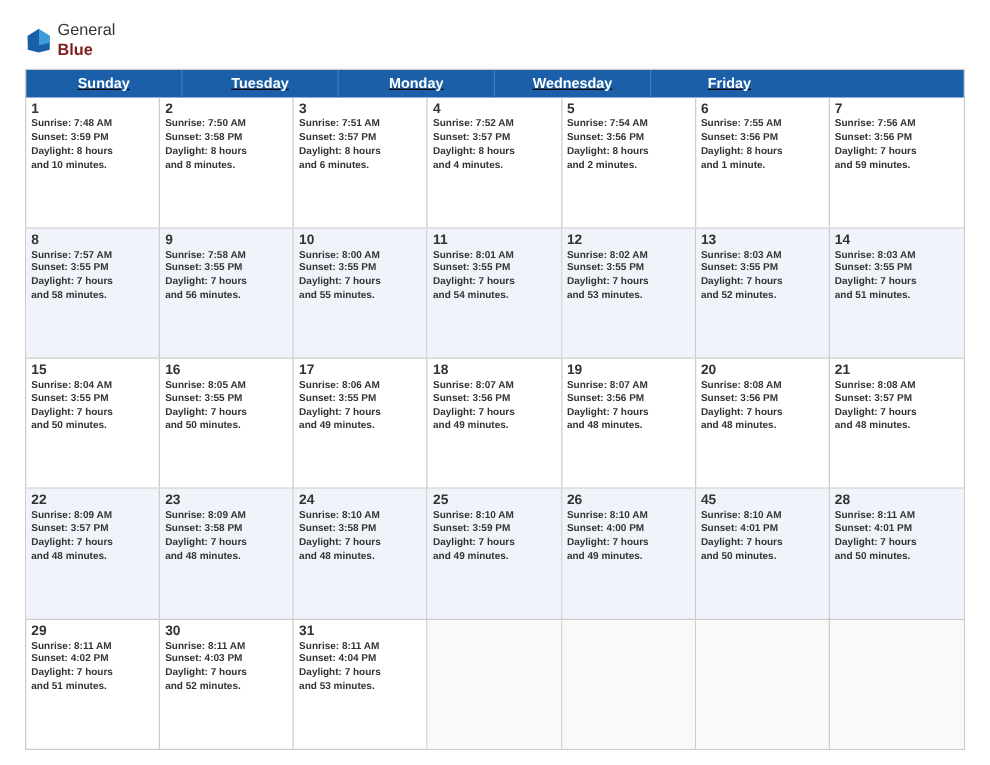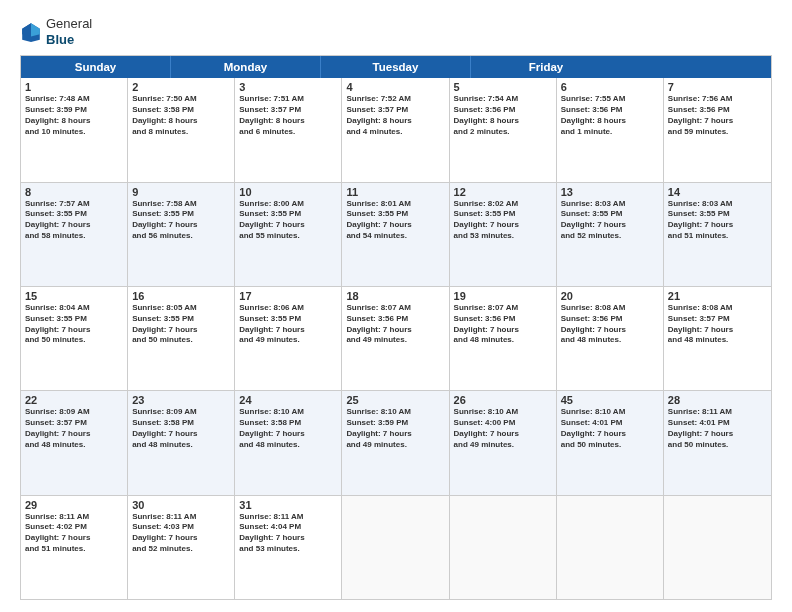--- a/index.html
+++ b/index.html
@@ -27,21 +27,21 @@
       display: flex;
       align-items: center;
       gap: 4px;
     }
     .logo-text {
       font-size: 13px;
       line-height: 1.2;
       color: #333;
     }
     .logo-text .general { font-weight: normal; }
-    .logo-text .blue { color: #0c4a6e; font-weight: bold; margin-top: 16px; }
+    .logo-text .blue { color: #7f1d1d; font-weight: bold; margin-top: 16px; }
     .logo-icon {
       width: 22px;
       height: 22px;
     }
     .title-block {
       text-align: right;
     }
     .month-title {
       font-size: 32px;
       font-weight: bold;
@@ -53,22 +53,23 @@
       color: #555;
     }
     .calendar {
       flex: 1;
       display: flex;
       flex-direction: column;
       border: 1px solid #ccc;
     }
     .cal-header {
       display: grid;
-      grid-template-columns: repeat(5, 1fr);
+      grid-template-columns: repeat(6, 1fr);
       background: #1a5fa8;
+      text-decoration: underline;
     }
     .cal-header-cell {
       color: #fff;
       font-size: 11.5px;
       font-weight: bold;
       padding: 5px 4px;
       text-align: center;
       border-right: 1px solid #3a7fc8;
     }
     .cal-header-cell:last-child { border-right: none; }
@@ -123,22 +124,23 @@
       <div class="logo-text">
         <div><span class="general">General</span></div>
         <div><span class="blue">Blue</span></div>
       </div>
     </div>
   </div>
 
   <div class="calendar">
     <div class="cal-header">
     <div class="cal-header-cell">Sunday</div>
+        <div class="cal-header-cell">Tuesday</div>
         <div class="cal-header-cell">Monday</div>
-        <div class="cal-header-cell">Tuesday</div>
+        <div class="cal-header-cell">Wednesday</div>
         <div class="cal-header-cell">Friday</div>
       </div>
     <div class="cal-body">
     <div class="cal-row">
           <div class="cal-cell">
             <span class="day-num">1</span>
             <div class="cell-text">Sunrise: 7:48 AM<br>Sunset: 3:59 PM<br>Daylight: 8 hours<br>and 10 minutes.</div>
           </div>
           <div class="cal-cell">
             <span class="day-num">2</span>

